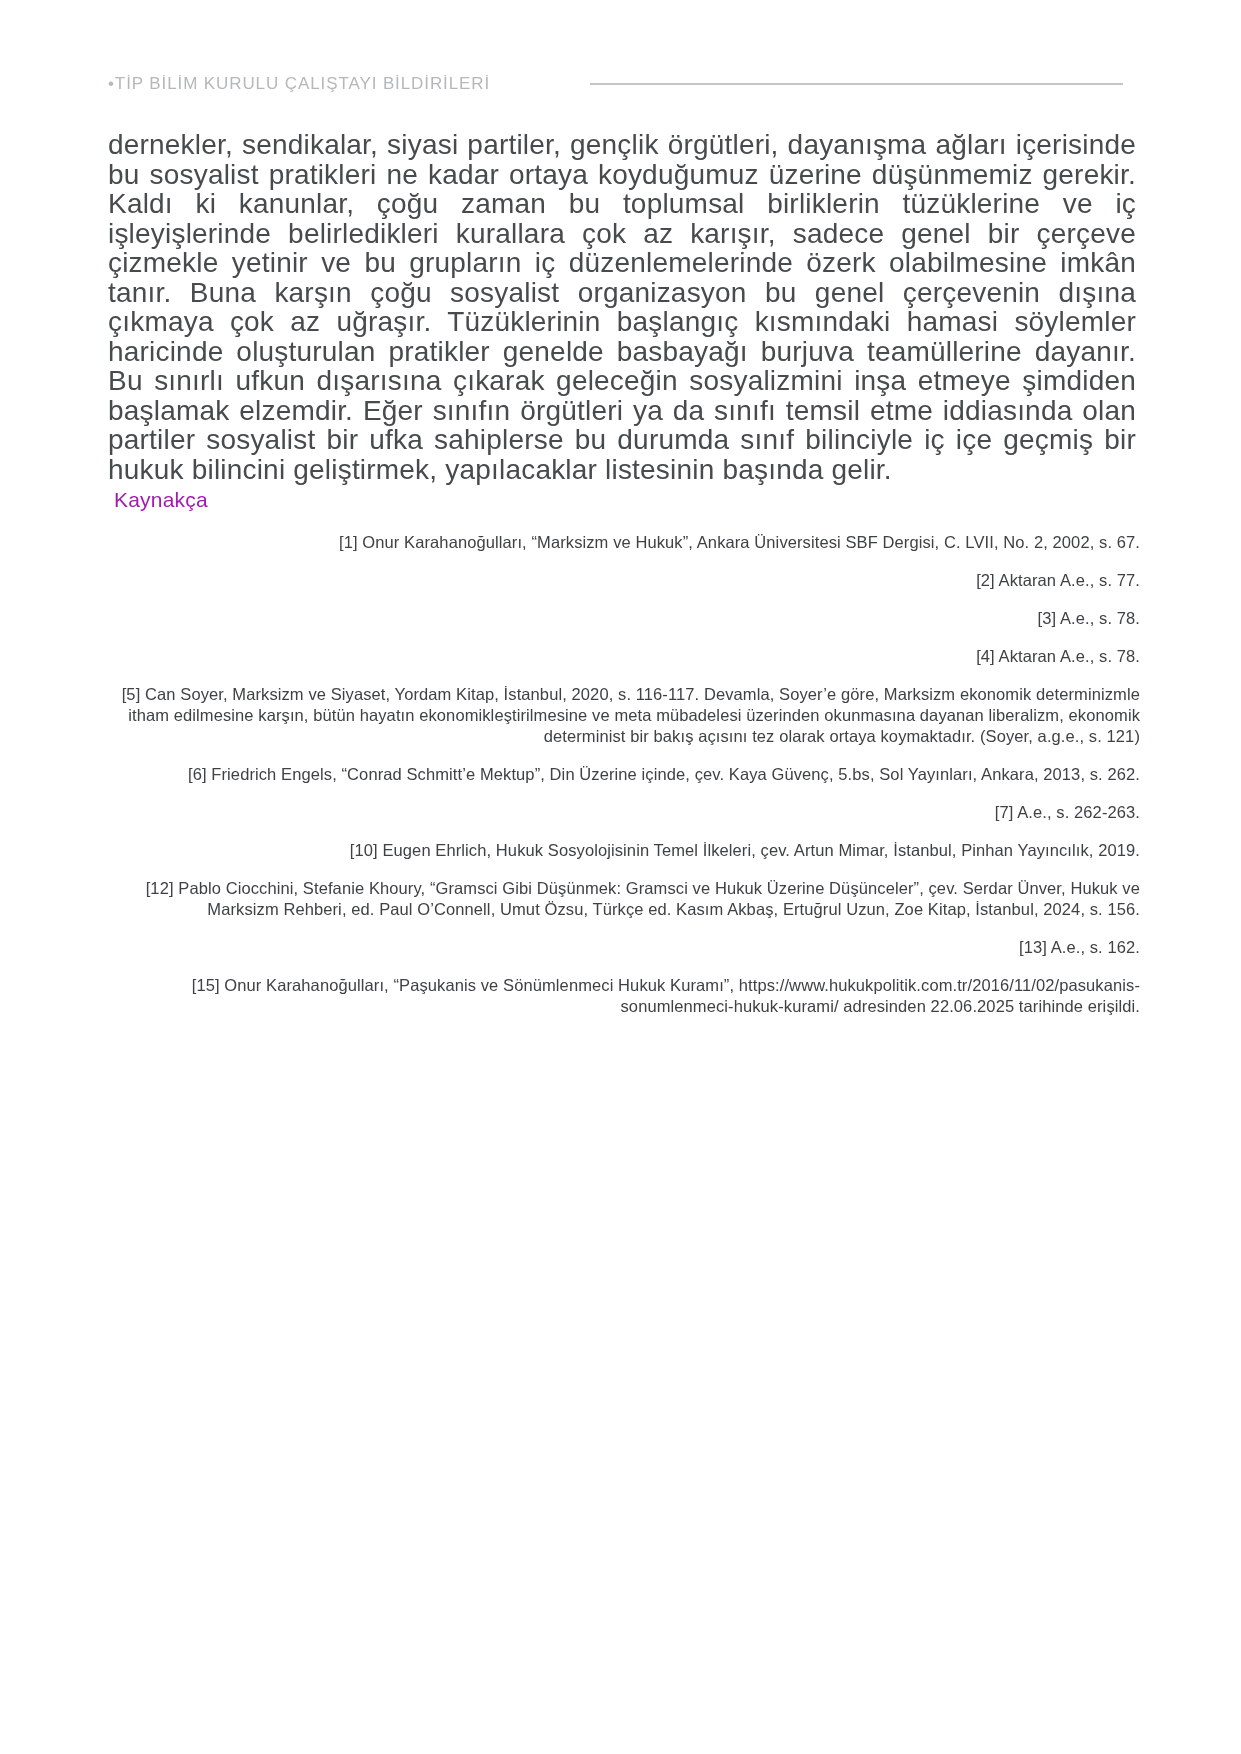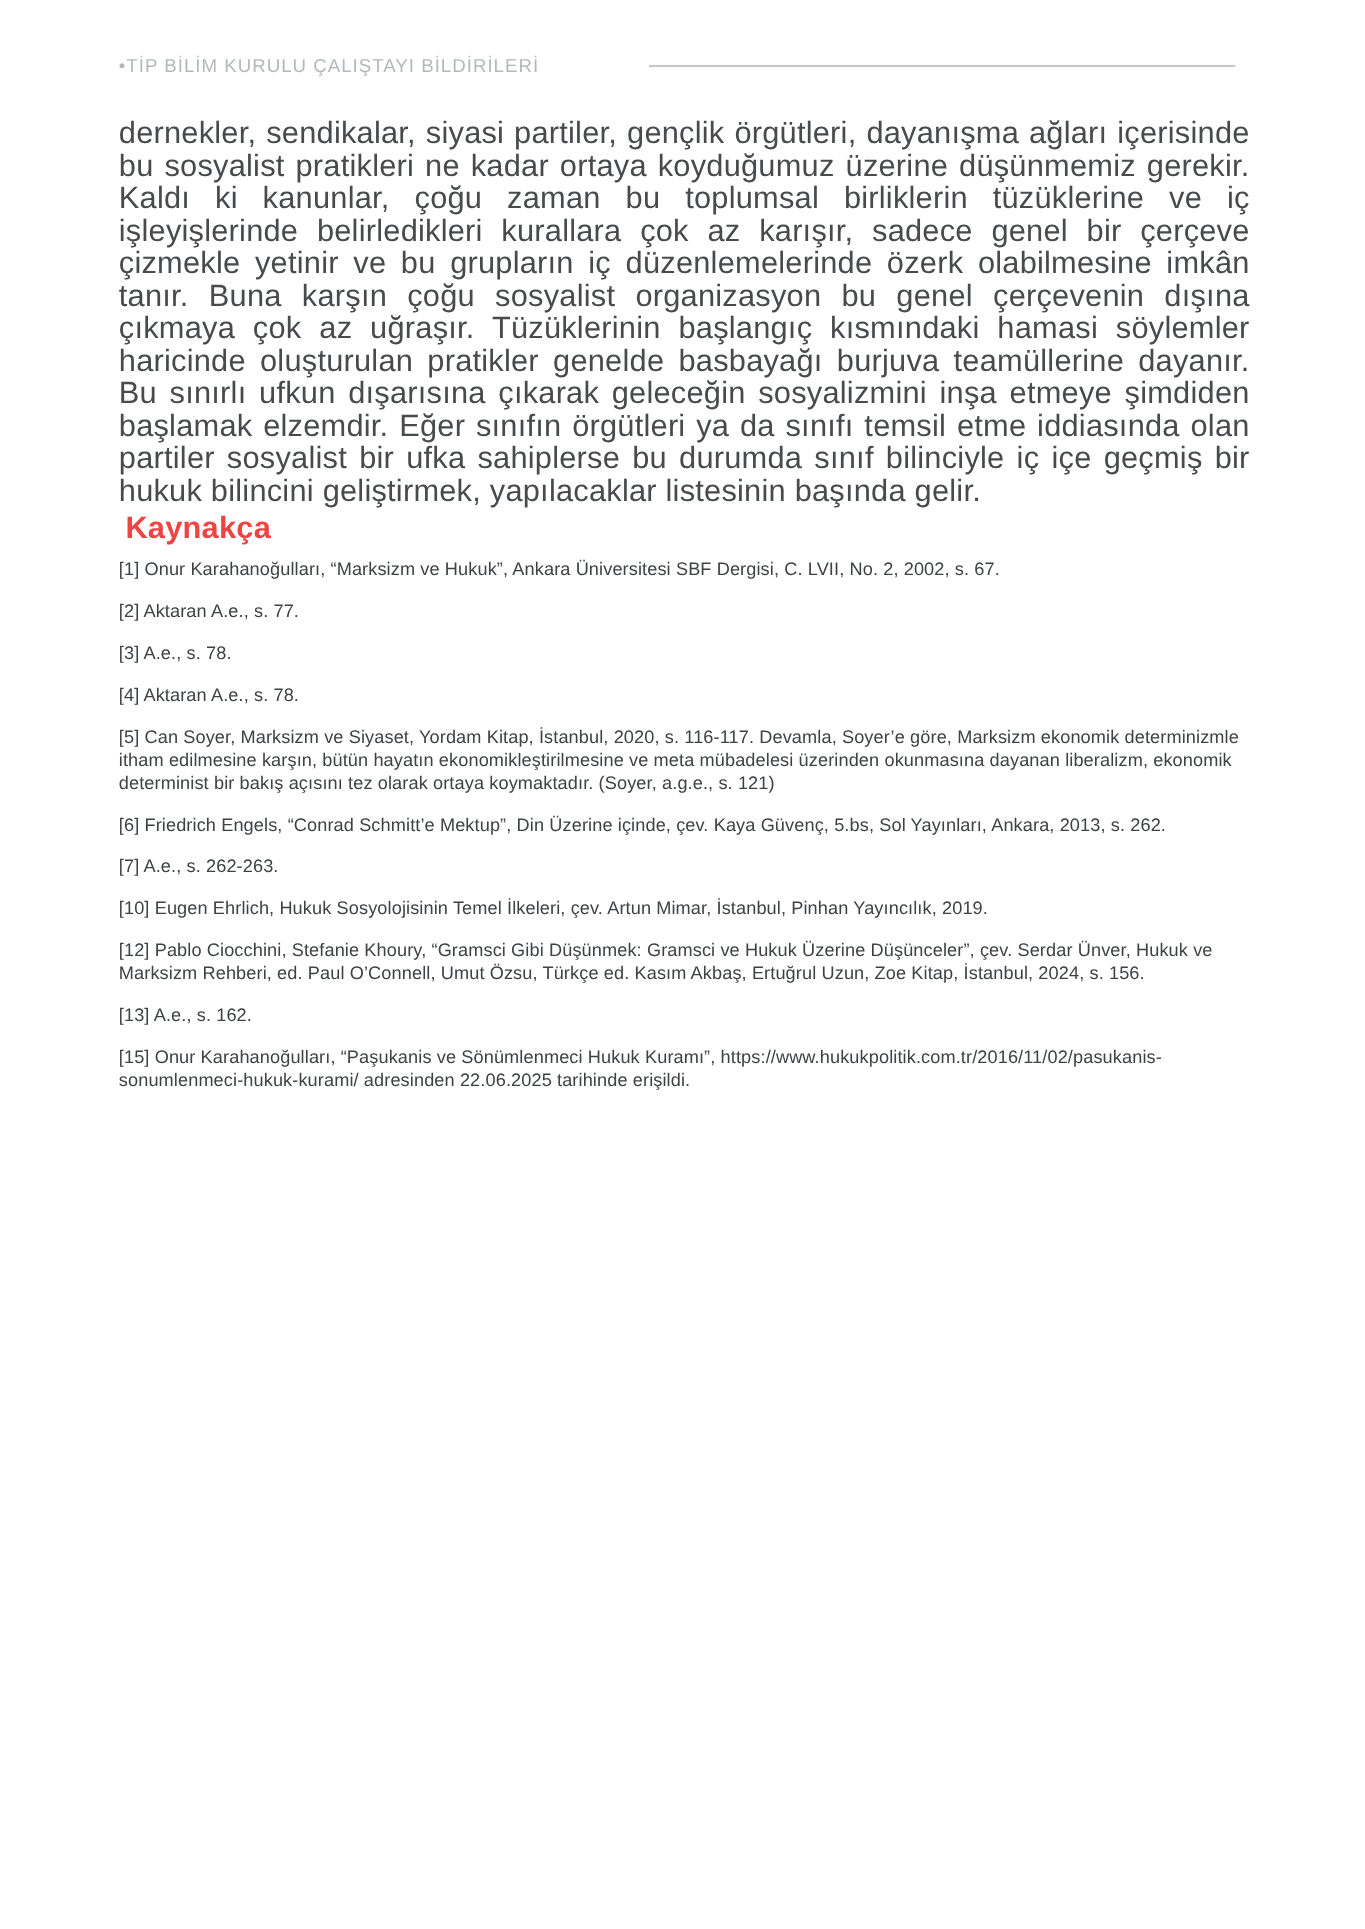--- a/index.html
+++ b/index.html
@@ -3,20 +3,21 @@
 <meta charset="utf-8">
 <style>
   html, body { margin: 0; padding: 0; background: #ffffff; }
   .page {
     position: relative;
     width: 1241px;
     height: 1616px;
     background: #ffffff;
     font-family: "Liberation Sans", sans-serif;
     overflow: hidden;
+    margin-top: 24px;
   }
 
   
   .header {
     position: absolute;
     top: 50px;
     left: 108px;
     right: 118px;
     display: flex;
     align-items: center;
@@ -47,40 +48,40 @@
     text-align: justify;
     margin: 0;
   }
 
   
   .refs-heading {
     position: absolute;
     top: 464px;
     left: 114px;
     margin: 0;
-    font-size: 28px;
-    font-weight: bold;
-    color: #ef4444;
+    font-size: 21px;
+    font-weight: normal;
+    color: #a21caf;
     letter-spacing: 0.2px;
   }
 
   
   .refs {
     position: absolute;
     top: 508px;
     left: 108px;
     width: 1032px;
   }
   .ref {
     margin: 0 0 17px 0;
     font-size: 16.5px;
     line-height: 21px;
     letter-spacing: 0.1px;
     color: #3e4244;
-    text-align: left;
+    text-align: right;
     overflow-wrap: break-word;
   }
 
   
   .footer {
     position: absolute;
     top: 1688px;
     left: 108px;
     width: 1028px;
     display: flex;

